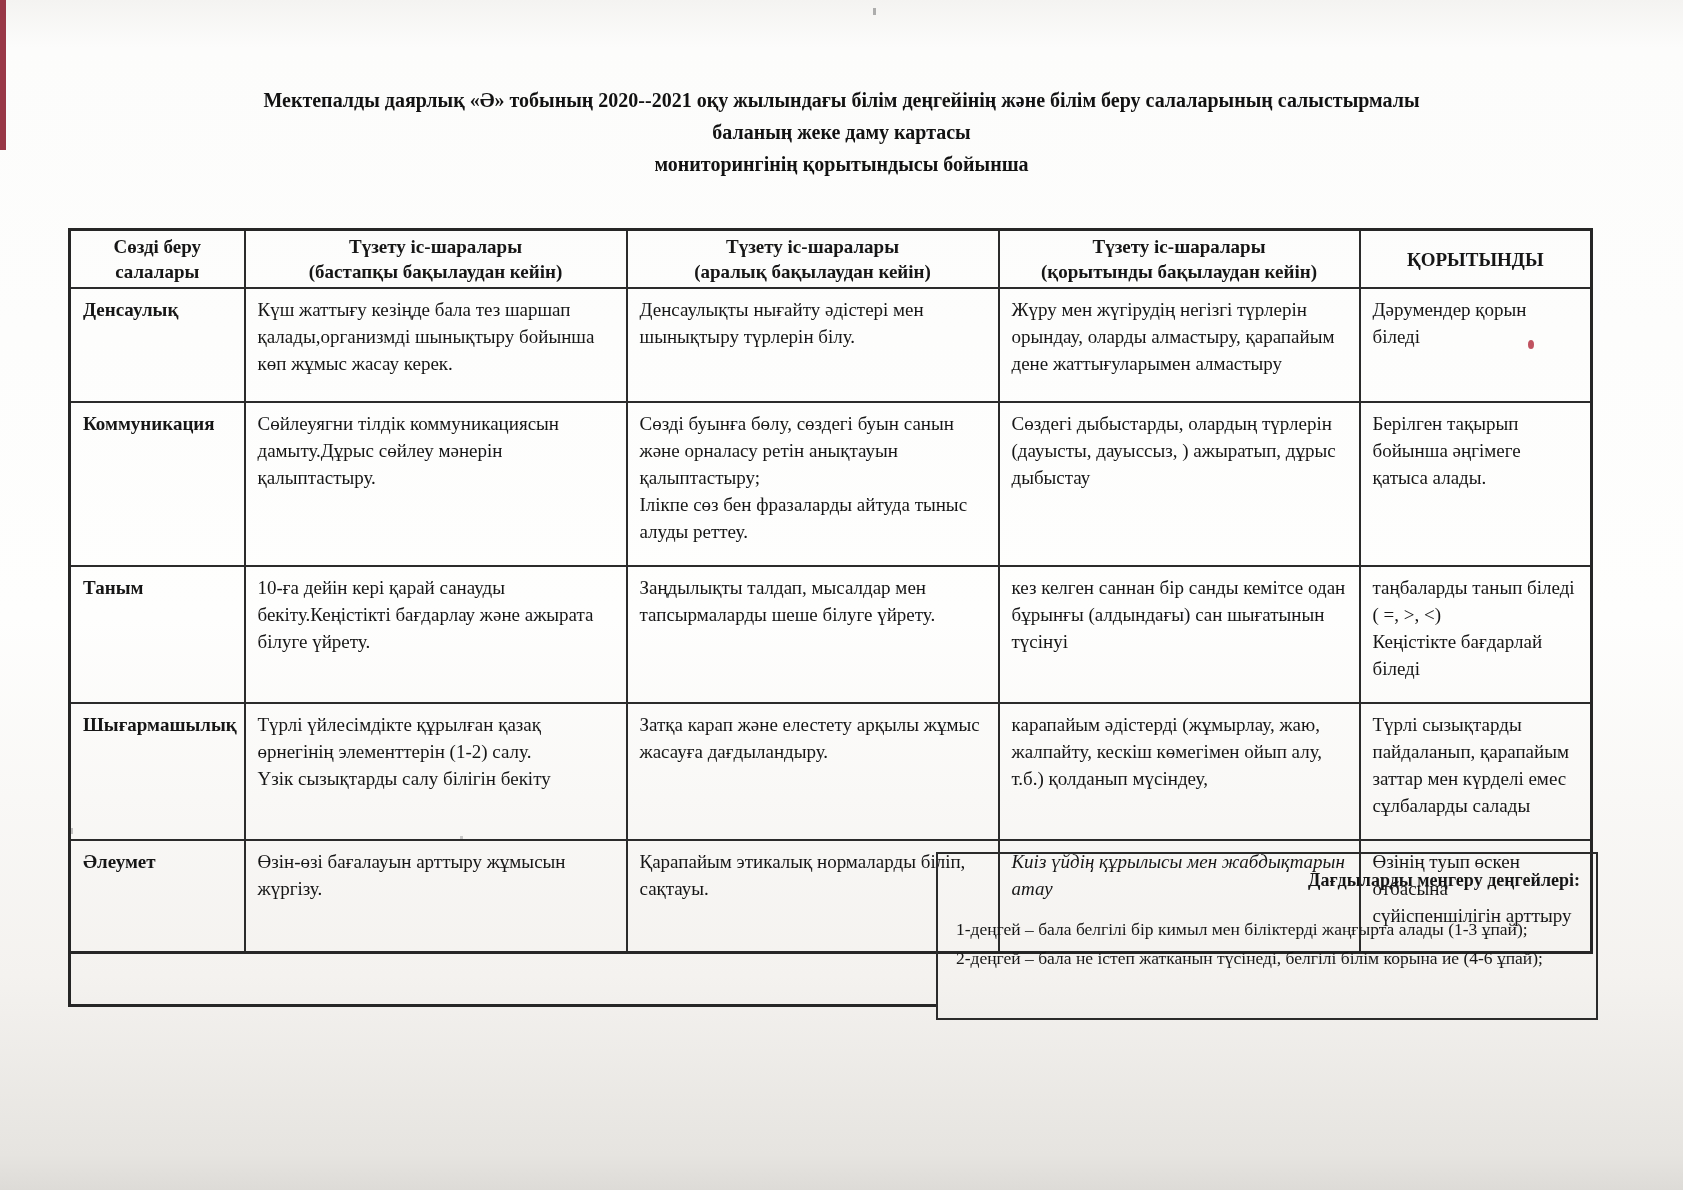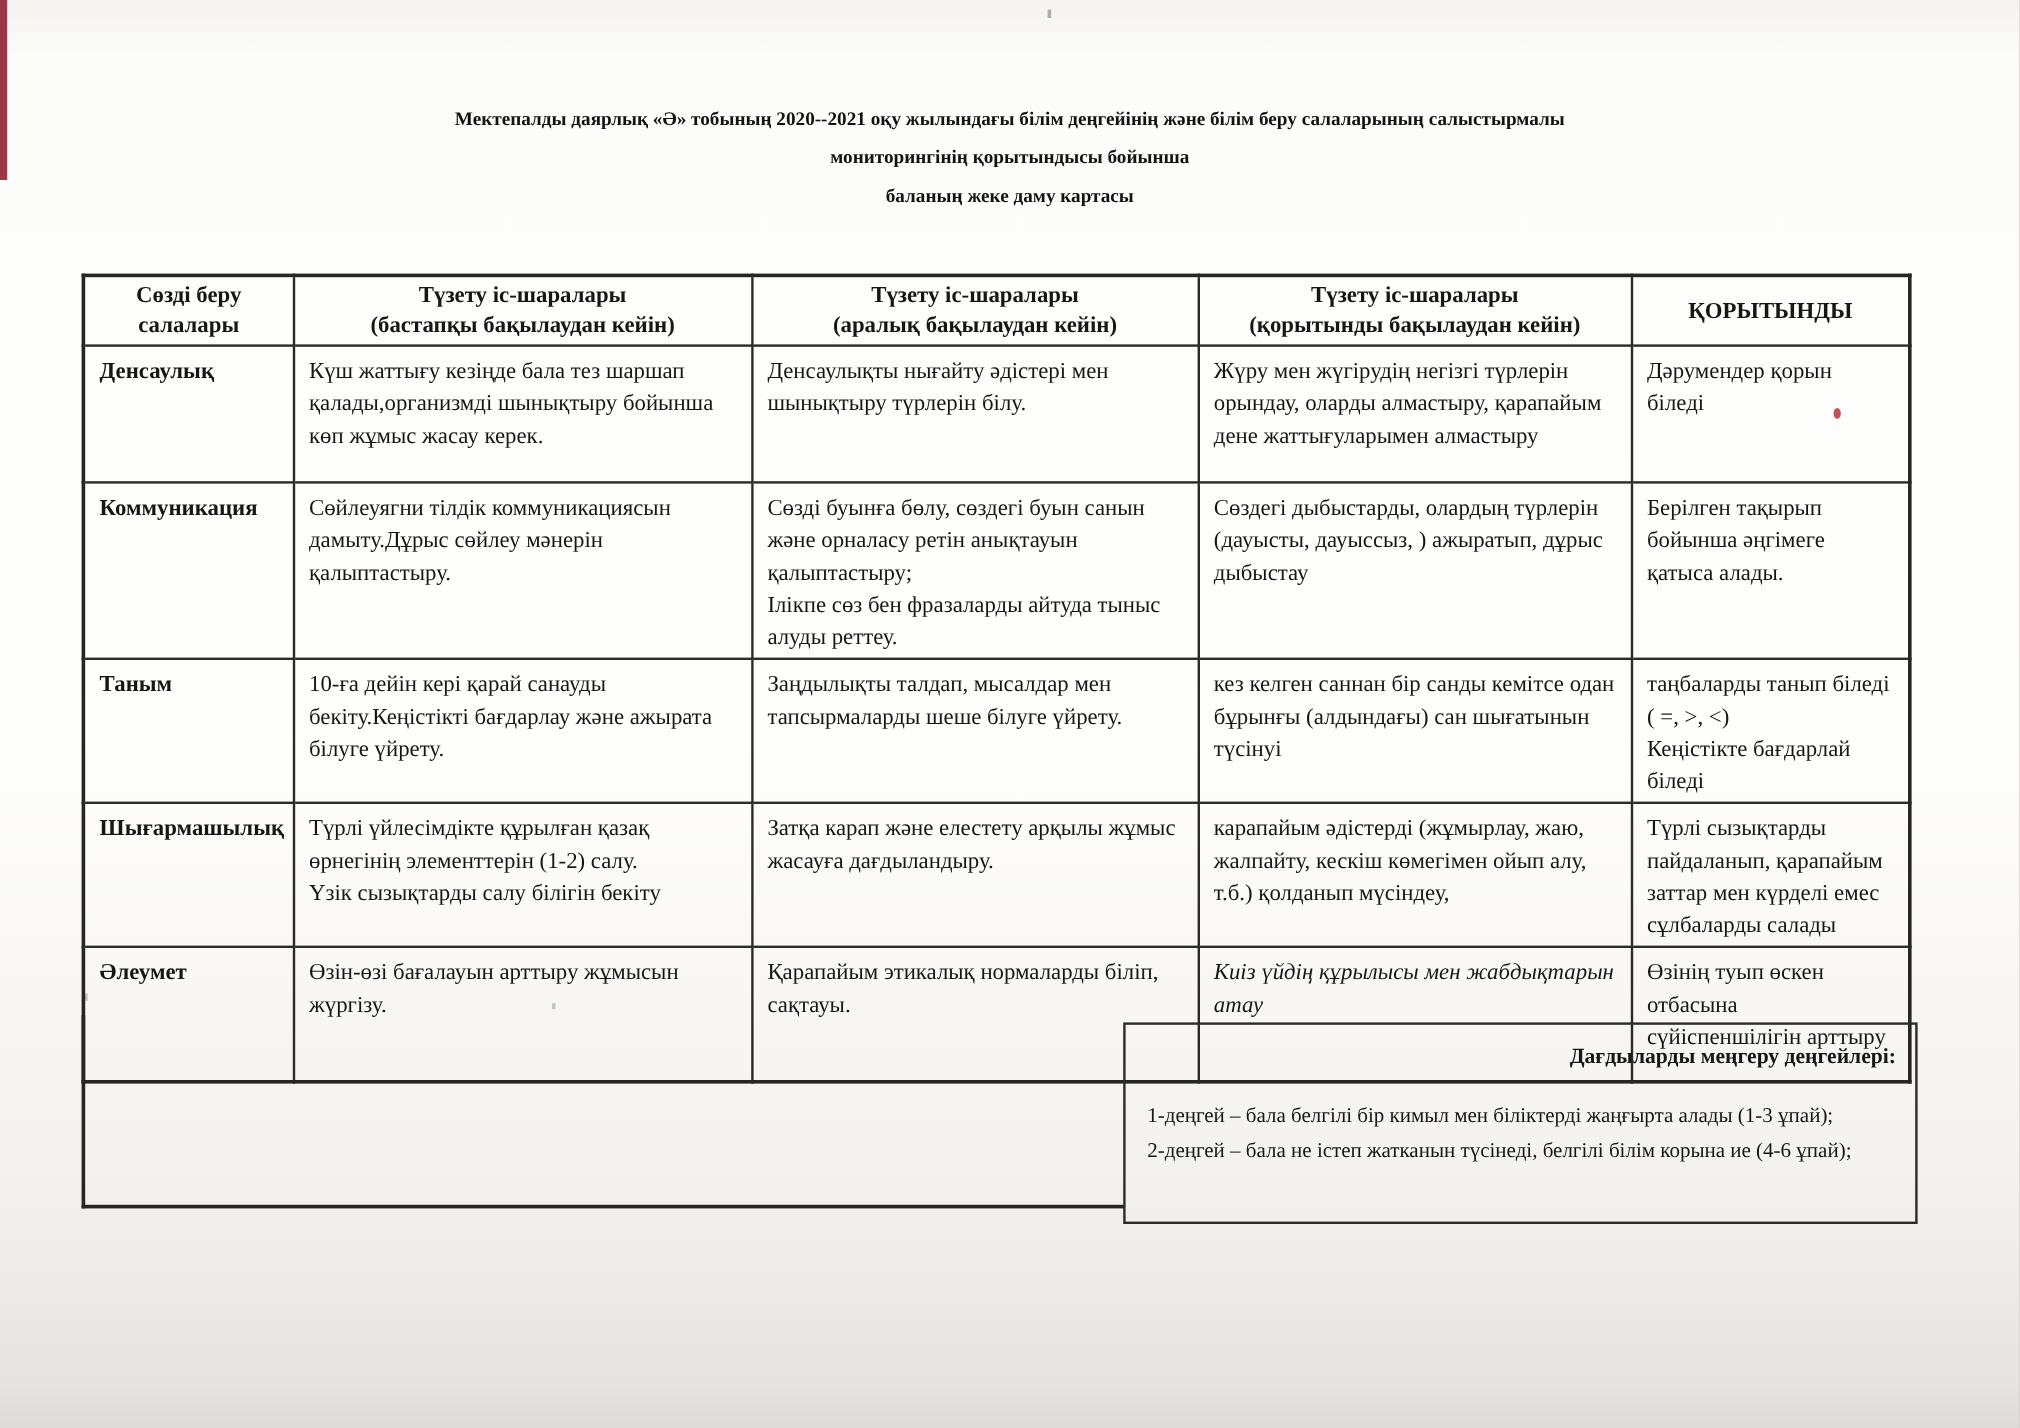--- a/index.html
+++ b/index.html
@@ -2,37 +2,37 @@
 <html><head>
 <meta charset="utf-8">
 <style>
   html,body { margin:0; padding:0; background:#cfcdc9; }
   .page {
     position:relative; width:1683px; height:1190px; overflow:hidden;
     background: linear-gradient(180deg,#f4f3f1 0%, #fcfcfb 4%, #fefefd 52%, #f4f2ef 82%, #e6e4e0 97%, #dddbd7 100%);
     font-family:"Liberation Serif", serif; color:#161616;
   }
   .title-block { position:absolute; top:84px; left:80px; right:80px; text-align:center;
-    font-weight:bold; font-size:16px; line-height:32px; color:#121212; }
+    font-weight:bold; font-size:20px; line-height:32px; color:#121212; }
   .name-line { position:absolute; top:188px; left:62px; font-size:19px; }
   .name-label { font-weight:bold; }
   .name-value { font-size:24px; font-weight:normal; margin-left:10px; }
   .age-label { font-weight:bold; margin-left:10px; }
   .age-value { font-weight:bold; margin-left:8px; }
 
   table.main { position:absolute; top:228px; left:68px; width:1522px;
     border-collapse:collapse; table-layout:fixed; }
   table.main col.c1 { width:175px; } table.main col.c2 { width:382px; }
   table.main col.c3 { width:372px; } table.main col.c4 { width:361px; }
   table.main col.c5 { width:232px; }
   table.main th, table.main td { border:2px solid #2b2b2b; }
   table.main { border:3px solid #262626; }
   table.main th { font-size:19px; font-weight:bold; text-align:center; vertical-align:middle;
     line-height:25px; padding:3px 6px; white-space:pre-line; }
-  table.main td { font-size:19px; line-height:27px; vertical-align:top; padding:7px 12px 3px 12px;
+  table.main td { font-size:19px; line-height:27px; vertical-align:top; padding:7px 12px 20px 12px;
     white-space:pre-line; }
   td.rowlabel { font-weight:bold; padding-left:10px; }
   td.italic { font-style:italic; }
   tr.hrow  { height:52px; }
   tr.r1 { height:114px; } tr.r2 { height:114px; } tr.r3 { height:106px; }
   tr.r4 { height:118px; } tr.r5 { height:112px; }
 
   .bottom-left-cell { position:absolute; left:68px; top:846px; width:866px; height:158px;
     border-left:3px solid #262626; border-bottom:3px solid #262626; }
   .levels-box { position:absolute; left:936px; top:852px; width:624px; height:134px;
@@ -53,22 +53,22 @@
 <div class="page">
 
   <div class="artifact red-strip"></div>
   <div class="artifact red-dot"></div>
   <div class="artifact speck-a"></div>
   <div class="artifact speck-b"></div>
   <div class="artifact speck-c"></div>
 
   <div class="title-block">
     <div>Мектепалды даярлық  «Ә» тобының 2020--2021 оқу жылындағы білім деңгейінің  және білім беру салаларының салыстырмалы</div>
+    <div>баланың жеке даму картасы</div>
     <div>мониторингінің қорытындысы бойынша</div>
-    <div>баланың жеке даму картасы</div>
   </div>
 
 
   <table class="main">
     <colgroup>
         <col class="c1">
         <col class="c2">
         <col class="c3">
         <col class="c4">
         <col class="c5">

